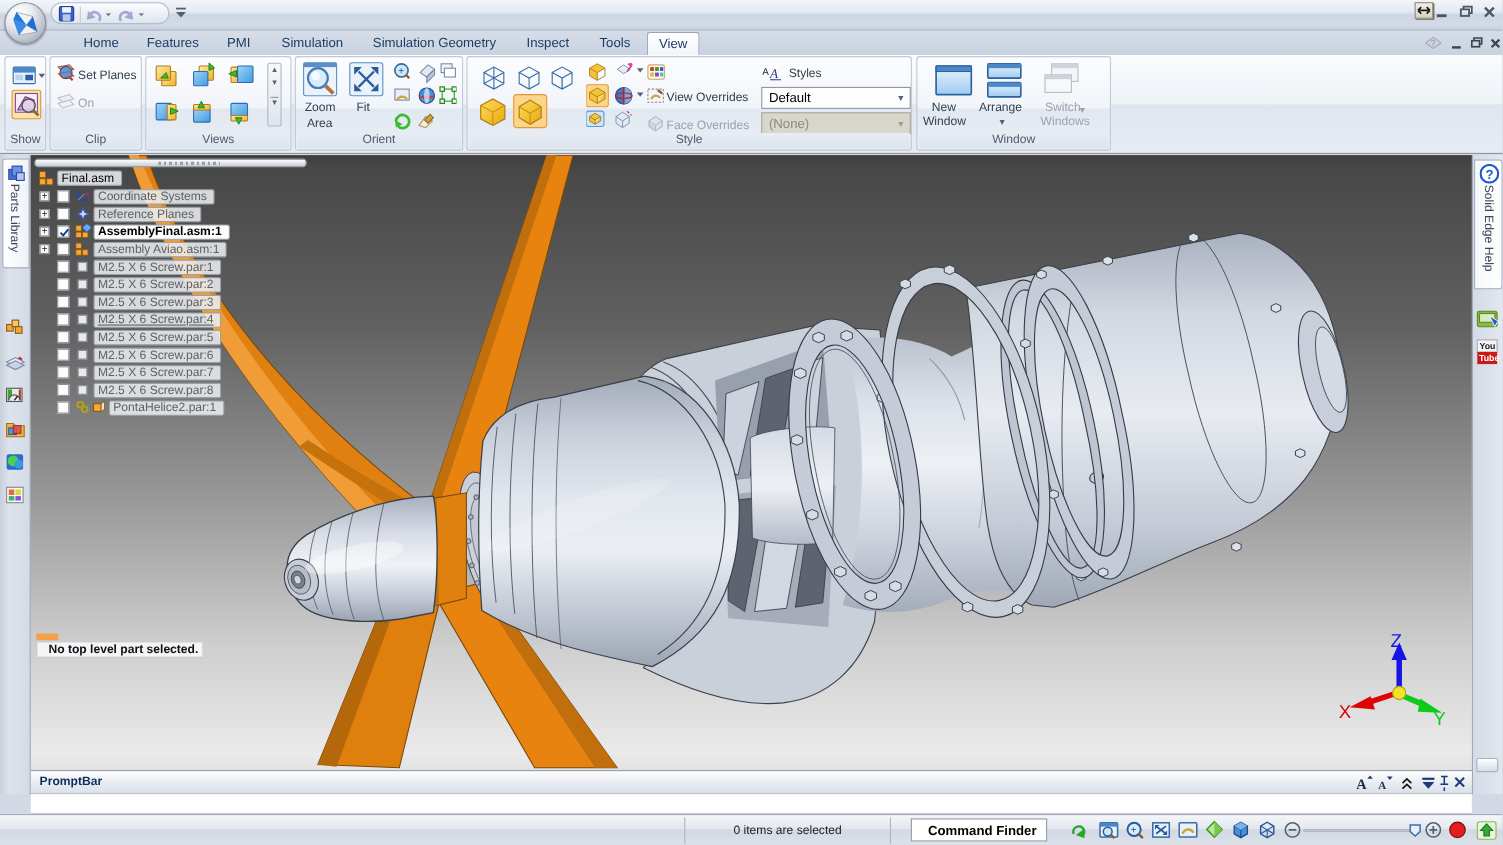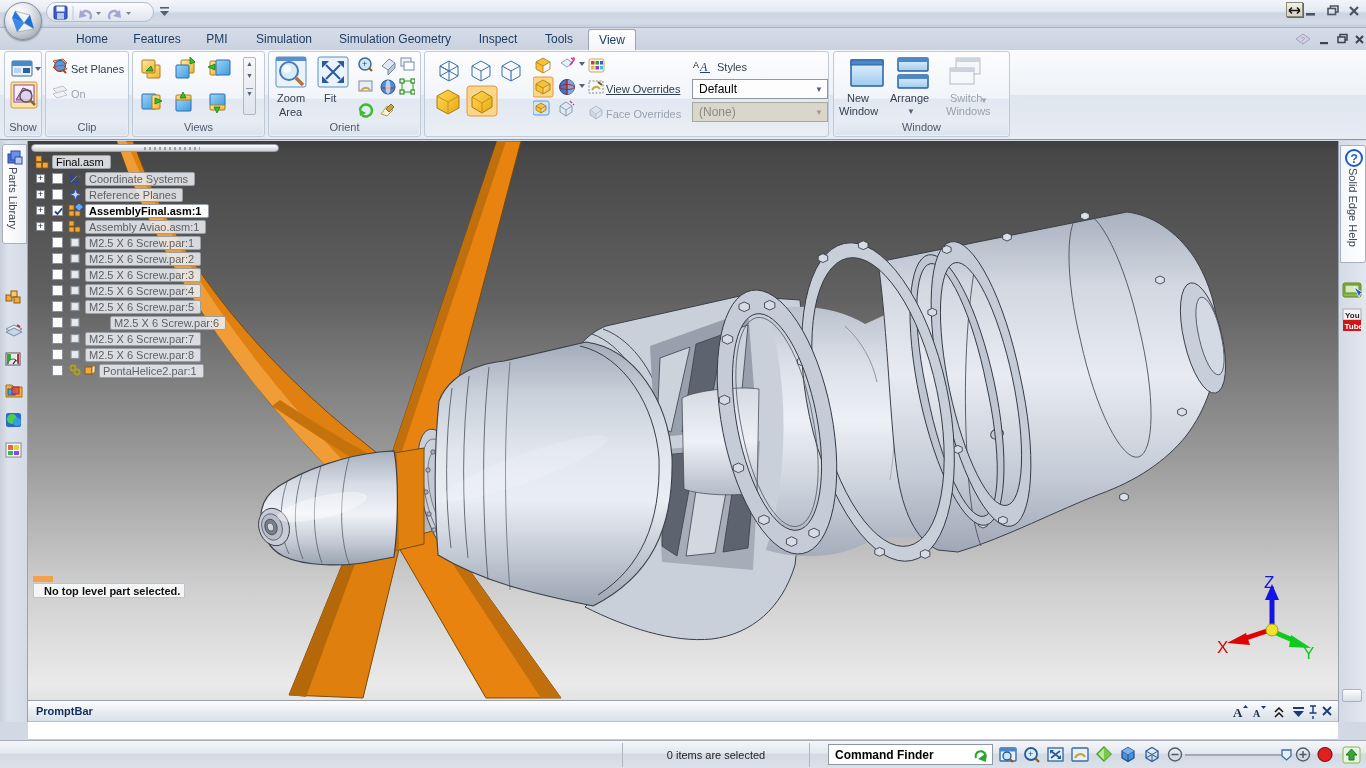--- a/index.html
+++ b/index.html
@@ -63,22 +63,22 @@
 
 
 #promptbar { position:absolute; left:28px; top:700px; width:1310px; height:22px;
   background:linear-gradient(#fdfdfe,#e8ecf1 55%,#dbe1e9); border-top:1px solid #9aa0ab; border-bottom:1px solid #b9bfc9; }
 #promptbar .pbtitle { position:absolute; left:8px; top:4px; font-size:11px; font-weight:bold; color:#0f2d5c; }
 #promptinput { position:absolute; left:28px; top:722px; width:1310px; height:18px; background:#ffffff; border-bottom:1px solid #c4c9d2; }
 #statusbar { position:absolute; left:0; top:740px; width:1366px; height:28px;
   background:linear-gradient(#f4f6f9 0%, #e3e8ef 45%, #d2d9e3 50%, #dce2ea 100%); border-top:1px solid #a8aeb9; }
 #sel-seg { position:absolute; left:622px; top:2px; width:188px; height:24px; border-left:1px solid #b0b6c0; border-right:1px solid #b0b6c0;
   text-align:center; font-size:11px; color:#222; line-height:24px; }
-#cmdfinder { position:absolute; left:828px; top:3px; width:165px; height:21px; background:#ffffff; border:1px solid #8f97a3;
-  font-size:12px; font-weight:bold; color:#000; line-height:20px; padding-left:6px; }
+#cmdfinder { position:absolute; left:828px; top:3px; width:124px; height:21px; background:#ffffff; border:1px solid #8f97a3;
+  font-size:12px; font-weight:bold; color:#000; line-height:20px; padding-left:6px;text-align:center; }
 </style>
 </head>
 <body>
 
 <div id="titlebar">
   <div id="qat">
 <svg width="108" height="20" viewBox="0 0 108 20">
 <rect x="7" y="3" width="13" height="13" rx="1.5" fill="#3a5ecc" stroke="#25408f"></rect>
 <rect x="9.5" y="3.5" width="8" height="5" fill="#f4f6fa"></rect>
 <rect x="10" y="10" width="7" height="6" fill="#b9c6ee"></rect>
@@ -365,23 +365,24 @@
  <path d="M14,8 L14,13 L8,17" fill="#c8d0dc" stroke="#7a8aa5"></path>
 </g>
 </svg>
 <svg style="position:absolute;left:268px;top:6px;" width="22" height="16" viewBox="0 0 22 16">
 <text x="0" y="10" font-size="9" fill="#222" font-family="Liberation Sans">A</text>
 <text x="7" y="13" font-size="12" font-style="italic" fill="#2a3a8a" font-family="Liberation Serif">A</text>
 <line x1="7" y1="14.5" x2="17" y2="14.5" stroke="#2a3a8a"></line>
 </svg>
 <div style="position:absolute;left:267px;top:27px;width:136px;height:20px;background:#fdfdfd;border:1px solid #8f97a3;font-size:12px;color:#000;line-height:19px;padding-left:6px;">Default<span style="position:absolute;right:4px;top:0;color:#55617a;font-size:8px;">▼</span></div>
 <div style="position:absolute;left:267px;top:50px;width:136px;height:20px;background:#d9d6cb;border:1px solid #a8a89a;font-size:12px;color:#8a8a84;line-height:19px;padding-left:6px;">(None)<span style="position:absolute;right:4px;top:0;color:#9a9a90;font-size:8px;">▼</span></div>
-    <span class="rtext" style="left:181px; top:31px;text-decoration:underline;">View Overrides</span>
+    <span class="rtext" style="left:181px; top:31px;">View Overrides</span>
     <span class="rtext gray" style="left:181px; top:56px;">Face Overrides</span>
     <span class="rtext" style="left:292px; top:9px;">Styles</span>
+    <div class="rlabel">Style</div>
   </div>
   <div class="rgroup" style="left:833px; width:177px;">
       <svg style="position:absolute;left:14px;top:4px;" width="150" height="40" viewBox="0 0 150 40">
 <defs>
           <linearGradient id="winB" x1="0" y1="0" x2="0" y2="1">
             <stop offset="0" stop-color="#eaf4fd"></stop>
             <stop offset="1" stop-color="#9ecbf0"></stop>
           </linearGradient>
         </defs>
 <rect x="3" y="4" width="32" height="26" rx="1" fill="url(#winB)" stroke="#2a62a0" stroke-width="1.5"></rect>
@@ -690,35 +691,35 @@
         <span style="position:absolute; left:33px; top:0px;"><svg width="15" height="13" viewBox="0 0 15 13">
             <rect x="3" y="2.5" width="8" height="8" fill="#e8eaee" stroke="#8a919c" stroke-width="1.2"></rect>
           </svg></span>
         <span class="tlabel" style="position:absolute; left:50px; top:0px; ">M2.5 X 6 Screw.par:3</span>
       </div>
 <div class="trow" style="left:7px; top:143px;">
         <span class="tcheck" style="left:17px; top:1px;"></span>
         <span style="position:absolute; left:33px; top:0px;"><svg width="15" height="13" viewBox="0 0 15 13">
             <rect x="3" y="2.5" width="8" height="8" fill="#e8eaee" stroke="#8a919c" stroke-width="1.2"></rect>
           </svg></span>
-        <span class="tlabel" style="position:absolute; left:50px; top:0px; ">M2.5 X 6 Screw.par:4</span>
+        <span class="tlabel" style="position:absolute; left:50px; top:0px;text-decoration:underline; ">M2.5 X 6 Screw.par:4</span>
       </div>
 <div class="trow" style="left:7px; top:159px;">
         <span class="tcheck" style="left:17px; top:1px;"></span>
         <span style="position:absolute; left:33px; top:0px;"><svg width="15" height="13" viewBox="0 0 15 13">
             <rect x="3" y="2.5" width="8" height="8" fill="#e8eaee" stroke="#8a919c" stroke-width="1.2"></rect>
           </svg></span>
         <span class="tlabel" style="position:absolute; left:50px; top:0px; ">M2.5 X 6 Screw.par:5</span>
       </div>
 <div class="trow" style="left:7px; top:175px;">
         <span class="tcheck" style="left:17px; top:1px;"></span>
         <span style="position:absolute; left:33px; top:0px;"><svg width="15" height="13" viewBox="0 0 15 13">
             <rect x="3" y="2.5" width="8" height="8" fill="#e8eaee" stroke="#8a919c" stroke-width="1.2"></rect>
           </svg></span>
-        <span class="tlabel" style="position:absolute; left:50px; top:0px;margin-left:25px; ">M2.5 X 6 Screw.par:6</span>
+        <span class="tlabel" style="position:absolute; left:50px; top:0px; ">M2.5 X 6 Screw.par:6</span>
       </div>
 <div class="trow" style="left:7px; top:191px;">
         <span class="tcheck" style="left:17px; top:1px;"></span>
         <span style="position:absolute; left:33px; top:0px;"><svg width="15" height="13" viewBox="0 0 15 13">
             <rect x="3" y="2.5" width="8" height="8" fill="#e8eaee" stroke="#8a919c" stroke-width="1.2"></rect>
           </svg></span>
         <span class="tlabel" style="position:absolute; left:50px; top:0px; ">M2.5 X 6 Screw.par:7</span>
       </div>
 <div class="trow" style="left:7px; top:207px;">
         <span class="tcheck" style="left:17px; top:1px;"></span>

